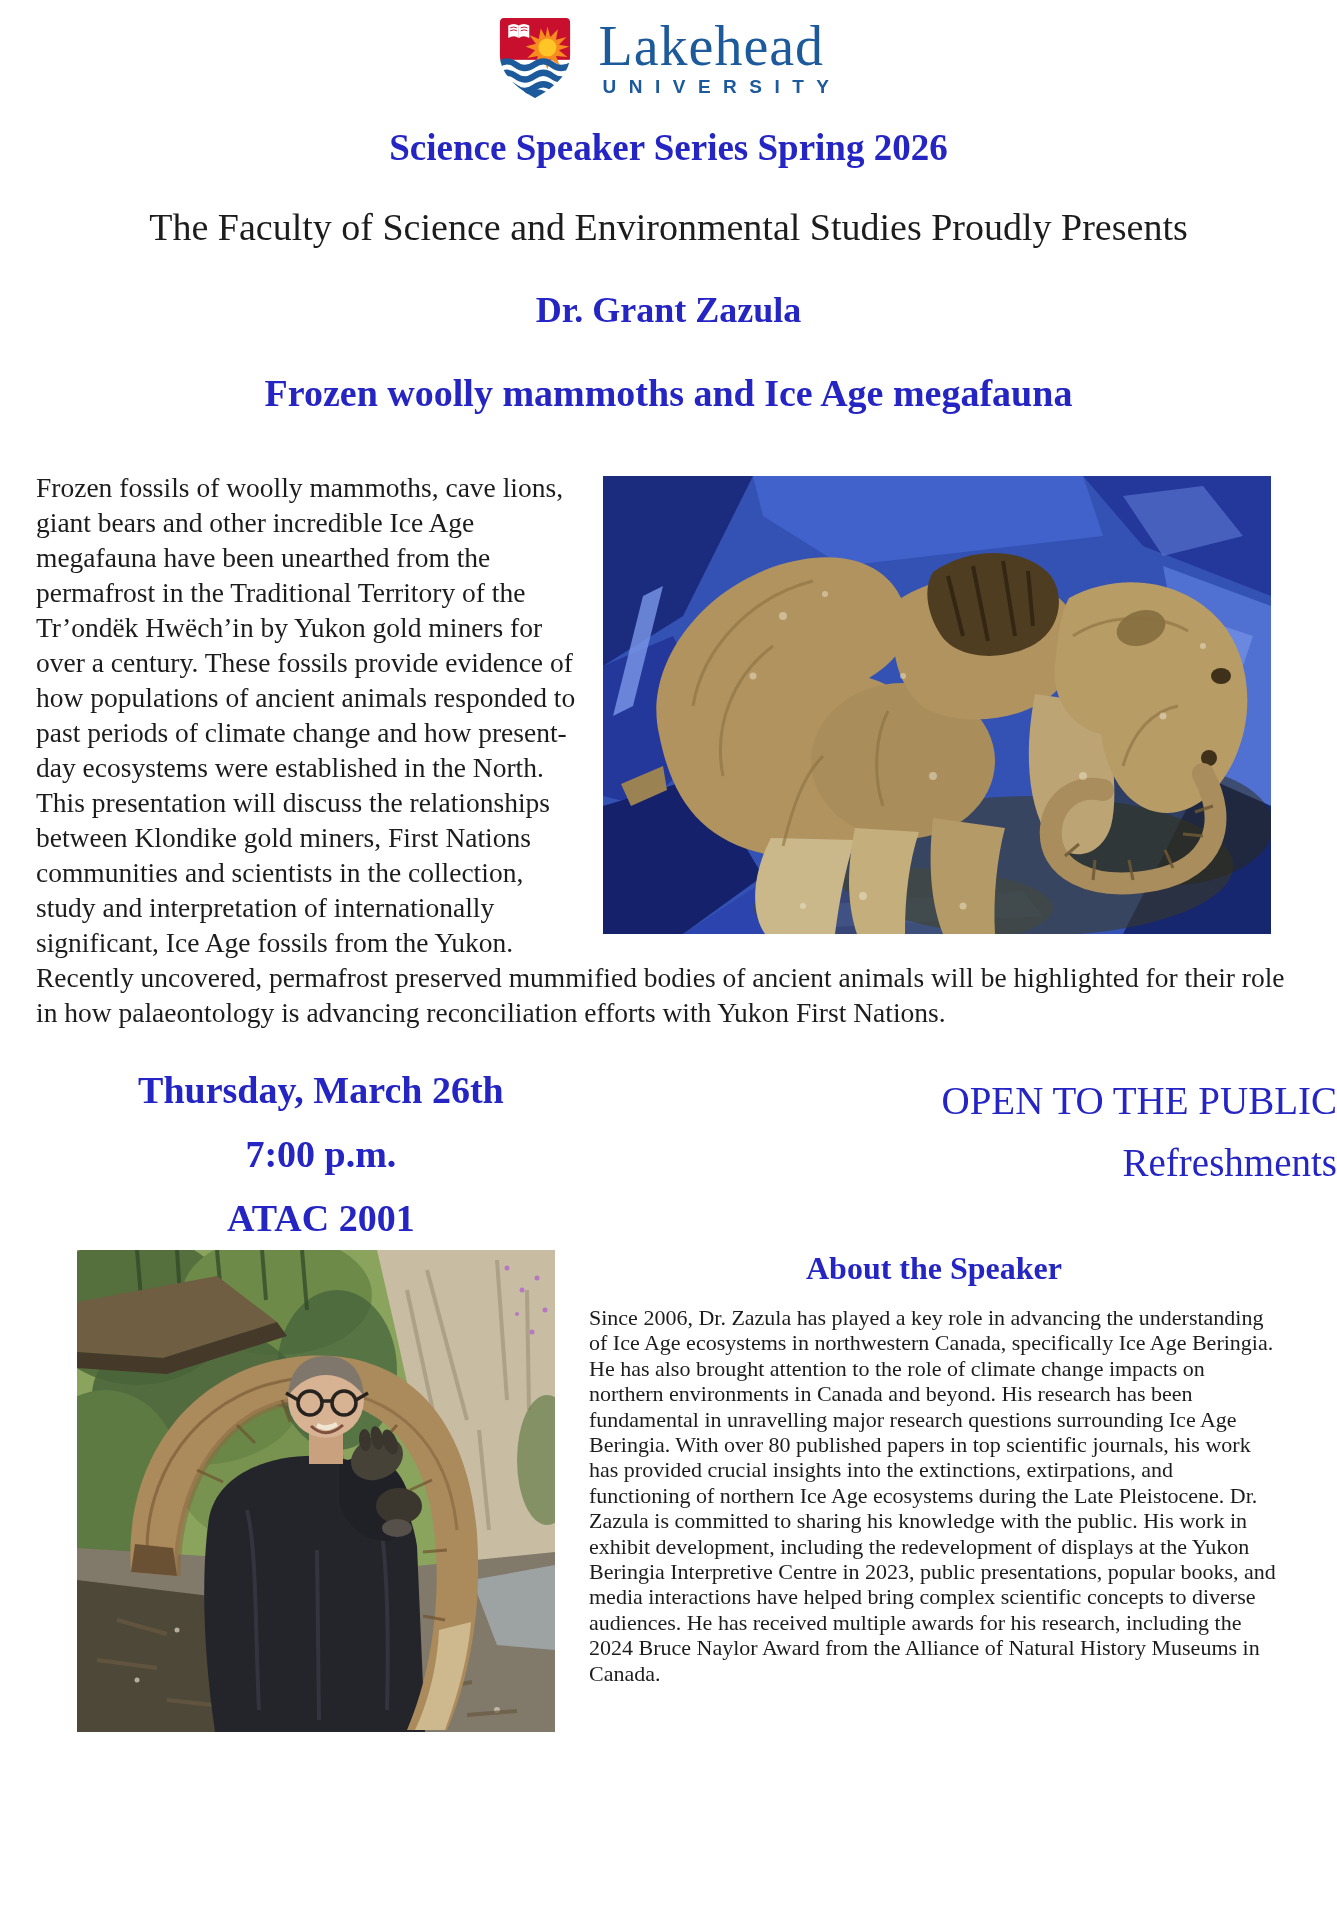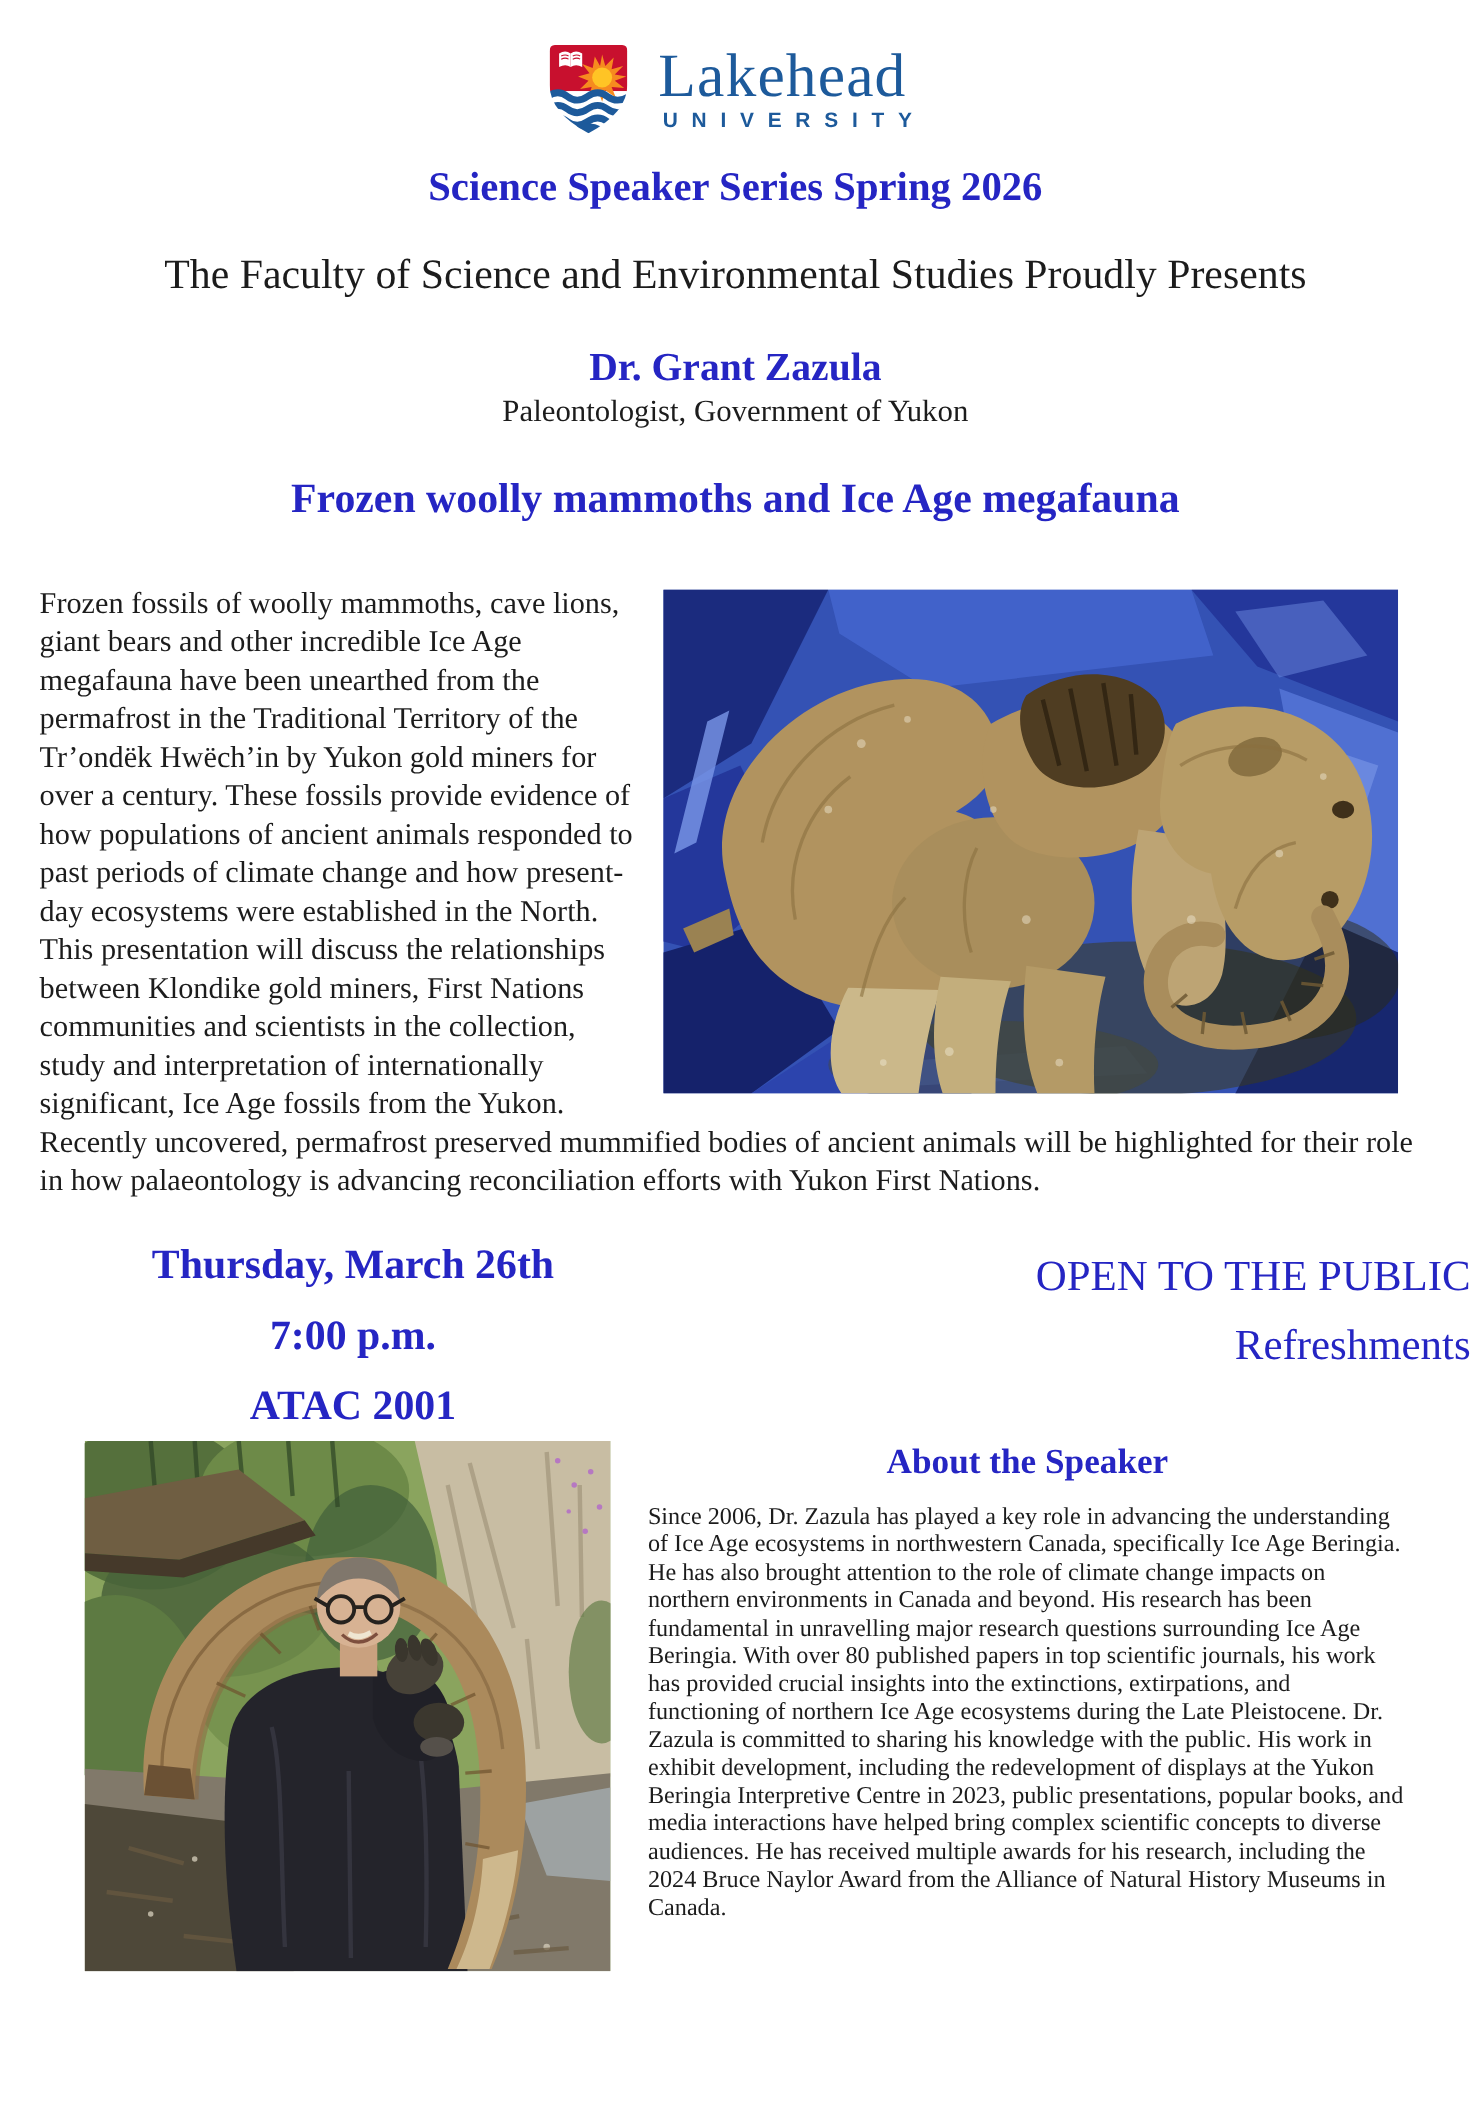--- a/index.html
+++ b/index.html
@@ -19,21 +19,20 @@
     color:var(--text-black);
     overflow:hidden;
   }
   
   .logo-row{
     display:flex;
     justify-content:center;
     align-items:center;
     gap:23px;
     padding-top:16px;
-    margin-top:23px;
   }
   .logo-shield{width:80px;height:84px;flex:0 0 auto;}
   .logo-text{display:flex;flex-direction:column;align-items:flex-start;}
   .logo-name{
     font-size:56px;
     line-height:54px;
     color:var(--logo-blue);
     font-family:"Liberation Serif", serif;
     letter-spacing:1px;
   }
@@ -189,21 +188,20 @@
       <div class="logo-name">Lakehead</div>
       <div class="logo-sub">UNIVERSITY</div>
     </div>
   </div>
 
   <h1 class="series-title">Science Speaker Series Spring 2026</h1>
 
   <p class="presents">The Faculty of Science and Environmental Studies Proudly Presents</p>
 
   <h2 class="speaker-name">Dr. Grant Zazula</h2>
-  <p class="speaker-title">Paleontologist, Government of Yukon</p>
 
   <h2 class="talk-title"><span>Frozen woolly mammoths and Ice Age megafauna</span><br></h2>
 
   <section class="abstract-wrap">
     <figure class="mammoth-figure">
       <svg viewBox="0 0 668 458" preserveAspectRatio="none" aria-hidden="true">
         <rect width="668" height="458" fill="#3452b4"></rect>
         <g>
           <path d="M0,0 L150,0 L80,140 L0,190 Z" fill="#1b2b7e"></path>
           <path d="M150,0 L480,0 L500,60 L240,90 L160,40 Z" fill="#4566cf" opacity="0.8"></path>

